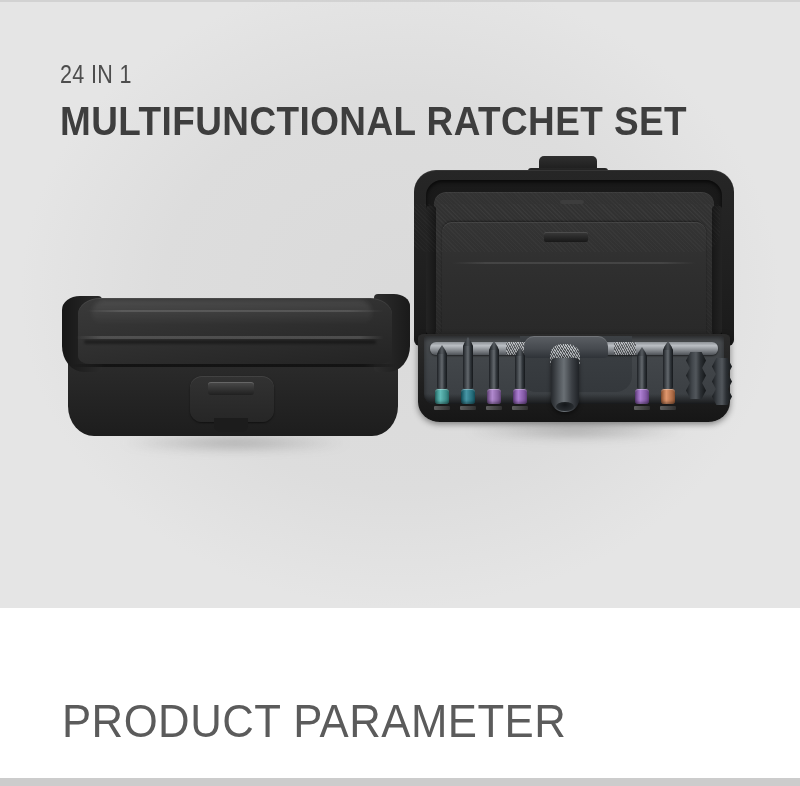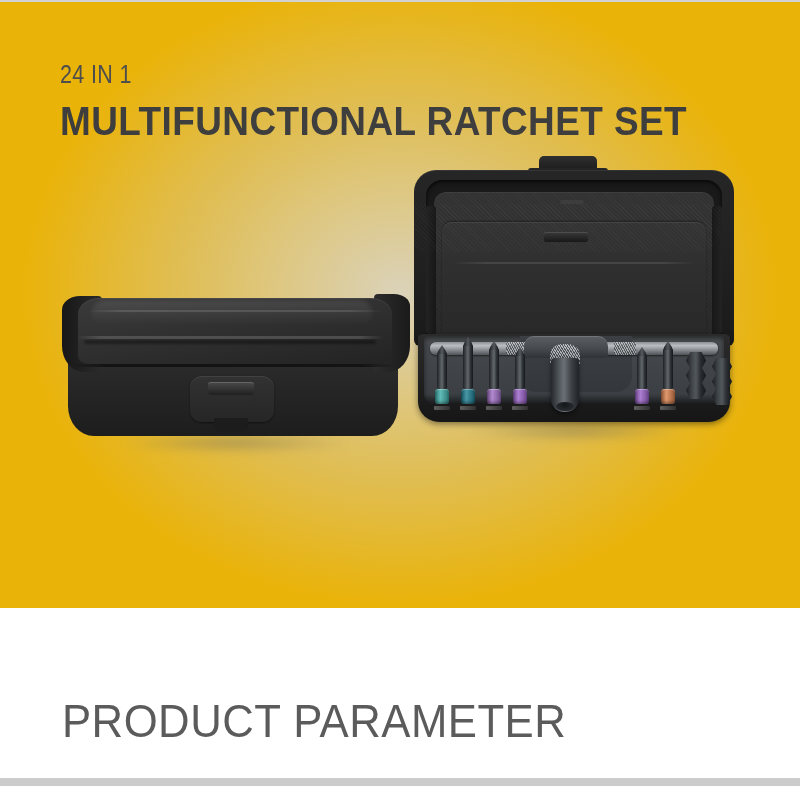--- a/index.html
+++ b/index.html
@@ -14,21 +14,21 @@
     overflow: hidden;
     position: relative;
   }
 
   
   .hero {
     position: absolute;
     left: 0; top: 0;
     width: 800px;
     height: 608px;
-    background: #eab308;
+    background: #e5e5e5;
     overflow: hidden;
   }
   .hero-toprule {
     position: absolute;
     left: 0; top: 0;
     width: 800px; height: 2px;
     background: #d2d2d2;
   }
   
   .hero-light {

